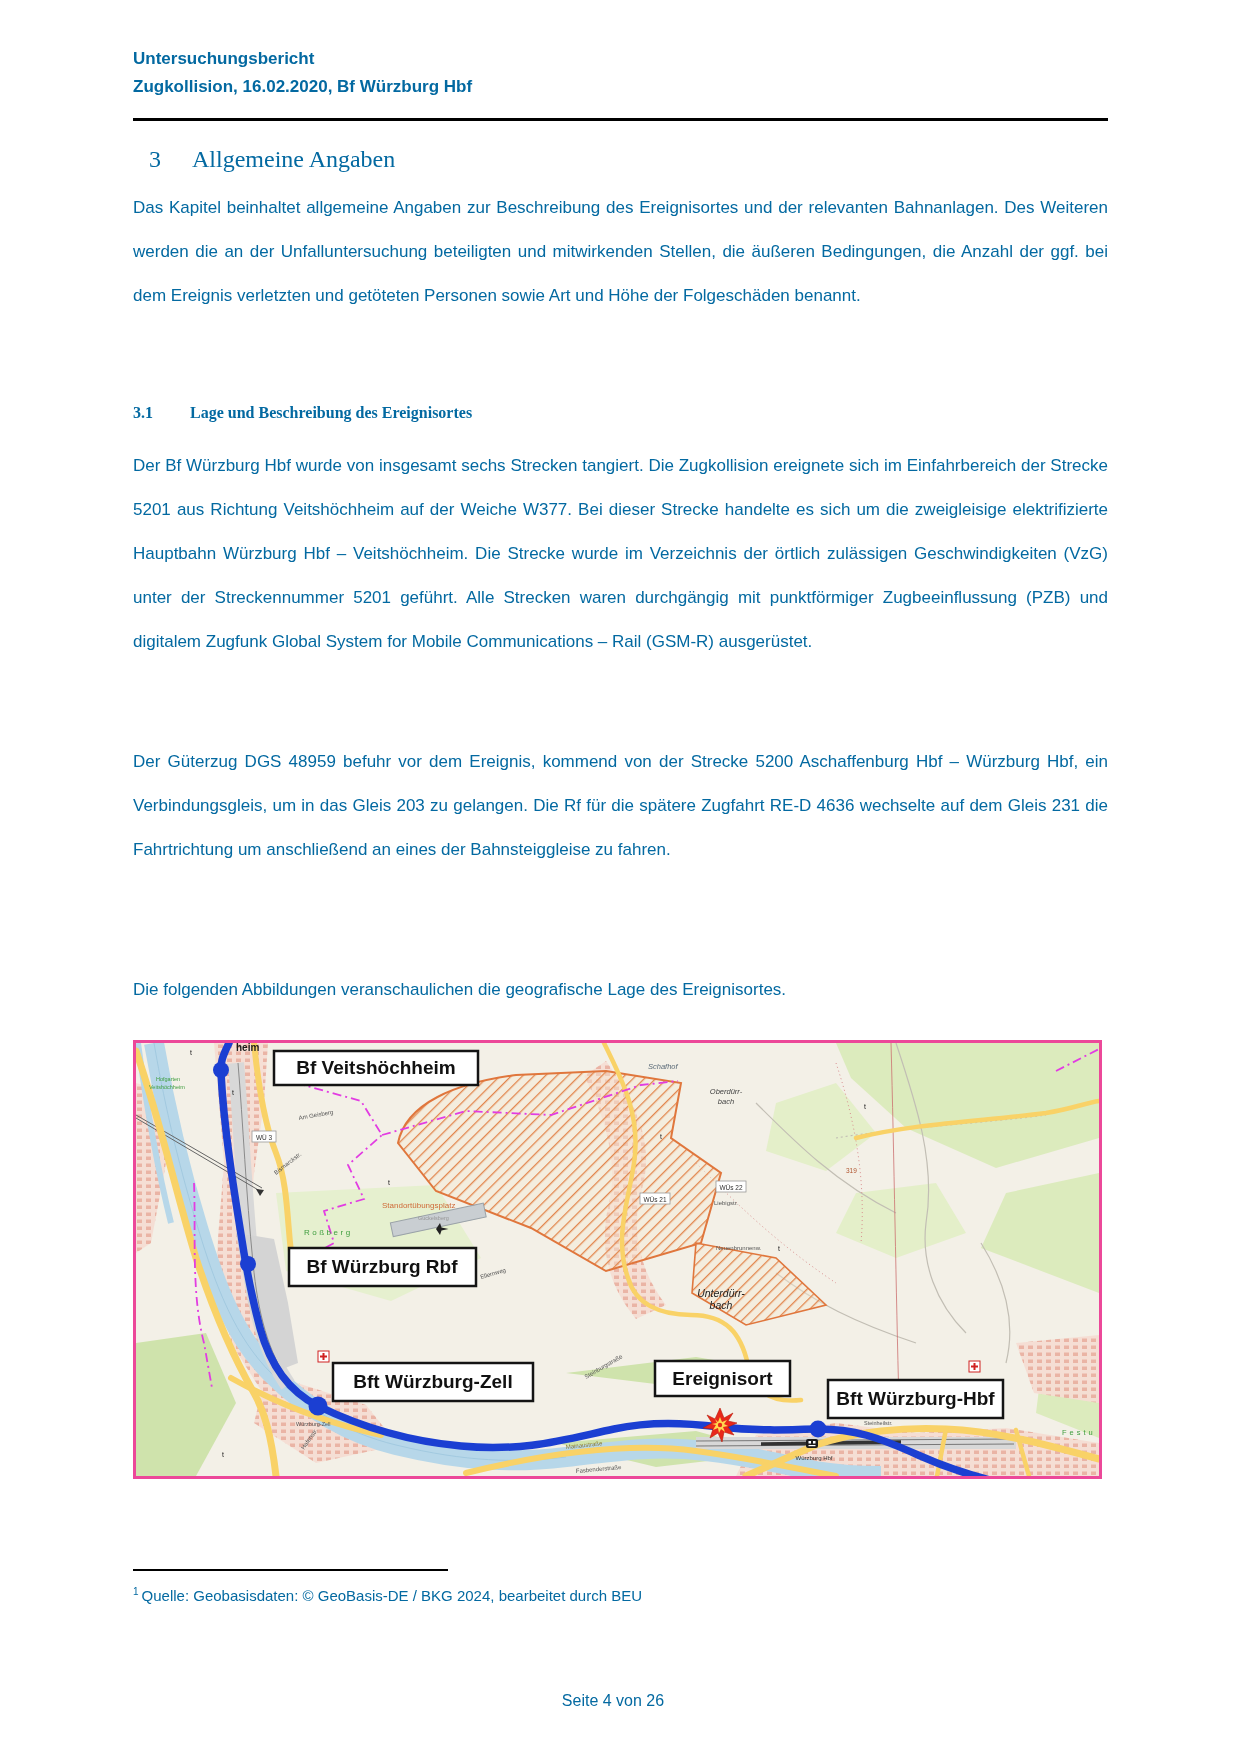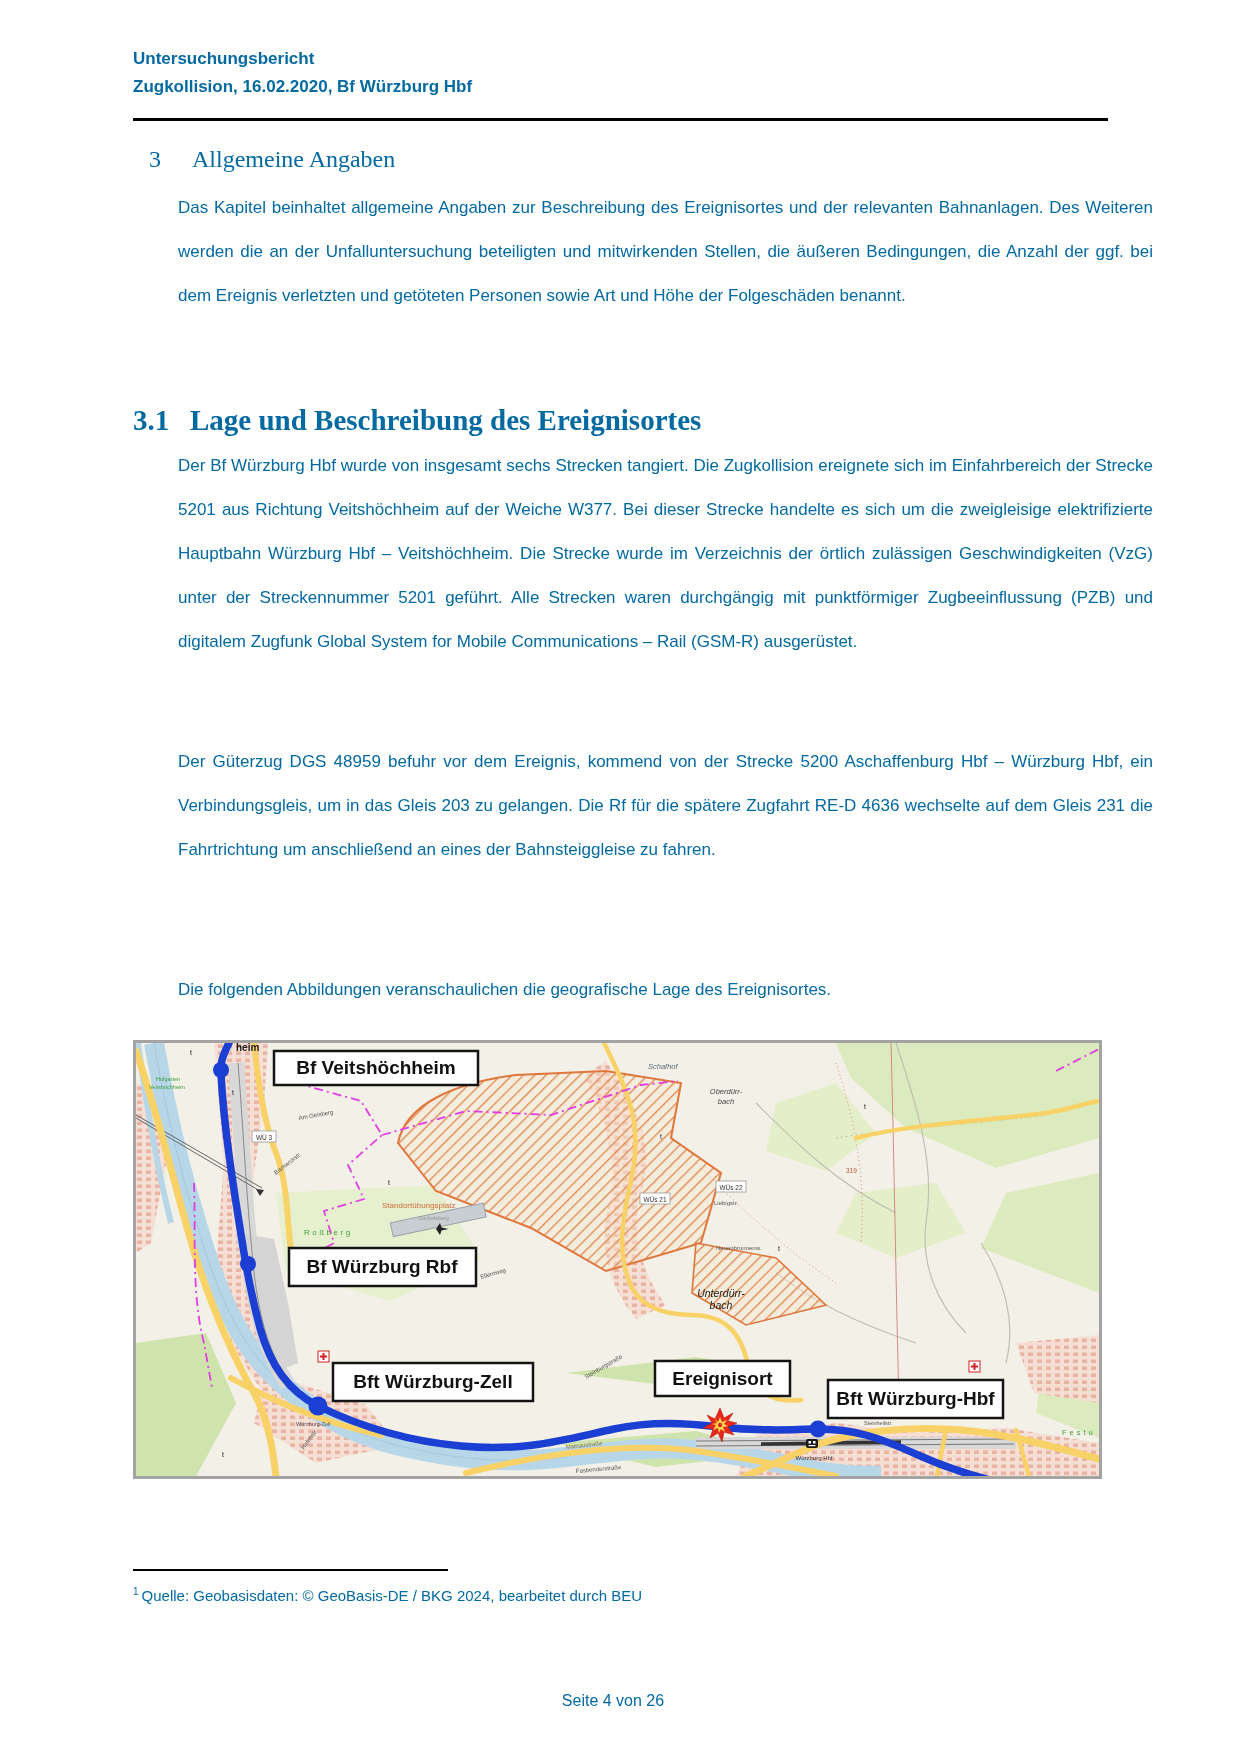--- a/index.html
+++ b/index.html
@@ -2,25 +2,25 @@
 <html><head>
 <meta charset="utf-8">
 <style>
   html,body{margin:0;padding:0;background:#888;}
   .page{position:relative;width:1241px;height:1755px;background:#ffffff;
         font-family:"Liberation Sans",sans-serif;color:#0369a1;overflow:hidden;}
   .abs{position:absolute;}
   .hdr{left:133px;width:975px;font-size:17px;font-weight:700;}
   .rule{left:133px;width:975px;height:2.5px;background:#000;}
   .h1{left:133px;width:975px;font-family:"Liberation Serif",serif;font-weight:400;font-size:24px;margin-left:16px;}
-  .h2{left:133px;width:975px;font-family:"Liberation Serif",serif;font-weight:700;font-size:29px;}
+  .h2{left:133px;width:975px;font-family:"Liberation Serif",serif;font-weight:700;font-size:16px;}
   .hnum1{display:inline-block;width:43px;}
   .hnum2{display:inline-block;width:57px;}
-  .para{left:133px;width:975px;font-size:17px;line-height:44px;text-align:justify;margin-left:45px;}
-  .map-frame{left:133px;top:1040px;width:963px;height:433px;border:3px solid #a3a3a3;background:#f3f0e7;}
+  .para{left:133px;width:975px;font-size:17px;line-height:44px;text-align:justify;}
+  .map-frame{left:133px;top:1040px;width:963px;height:433px;border:3px solid #ec4899;background:#f3f0e7;}
   .caption{left:133px;top:1486px;width:975px;font-size:15.5px;}
   .caption sup{font-size:10px;}
   .fn-rule{left:133px;top:1569px;width:315px;height:2px;background:#000;}
   .footnote{left:133px;top:1586px;width:975px;font-size:15px;}
   .footnote sup{font-size:10px;}
   .footnote .fn-text{margin-left:3px;}
   .footer{left:133px;top:1692px;width:960px;text-align:center;font-size:16px;}
   svg text{font-family:"Liberation Sans",sans-serif;}
   .boxlabel{font-size:19px;font-weight:600;fill:#111;}
 </style>

